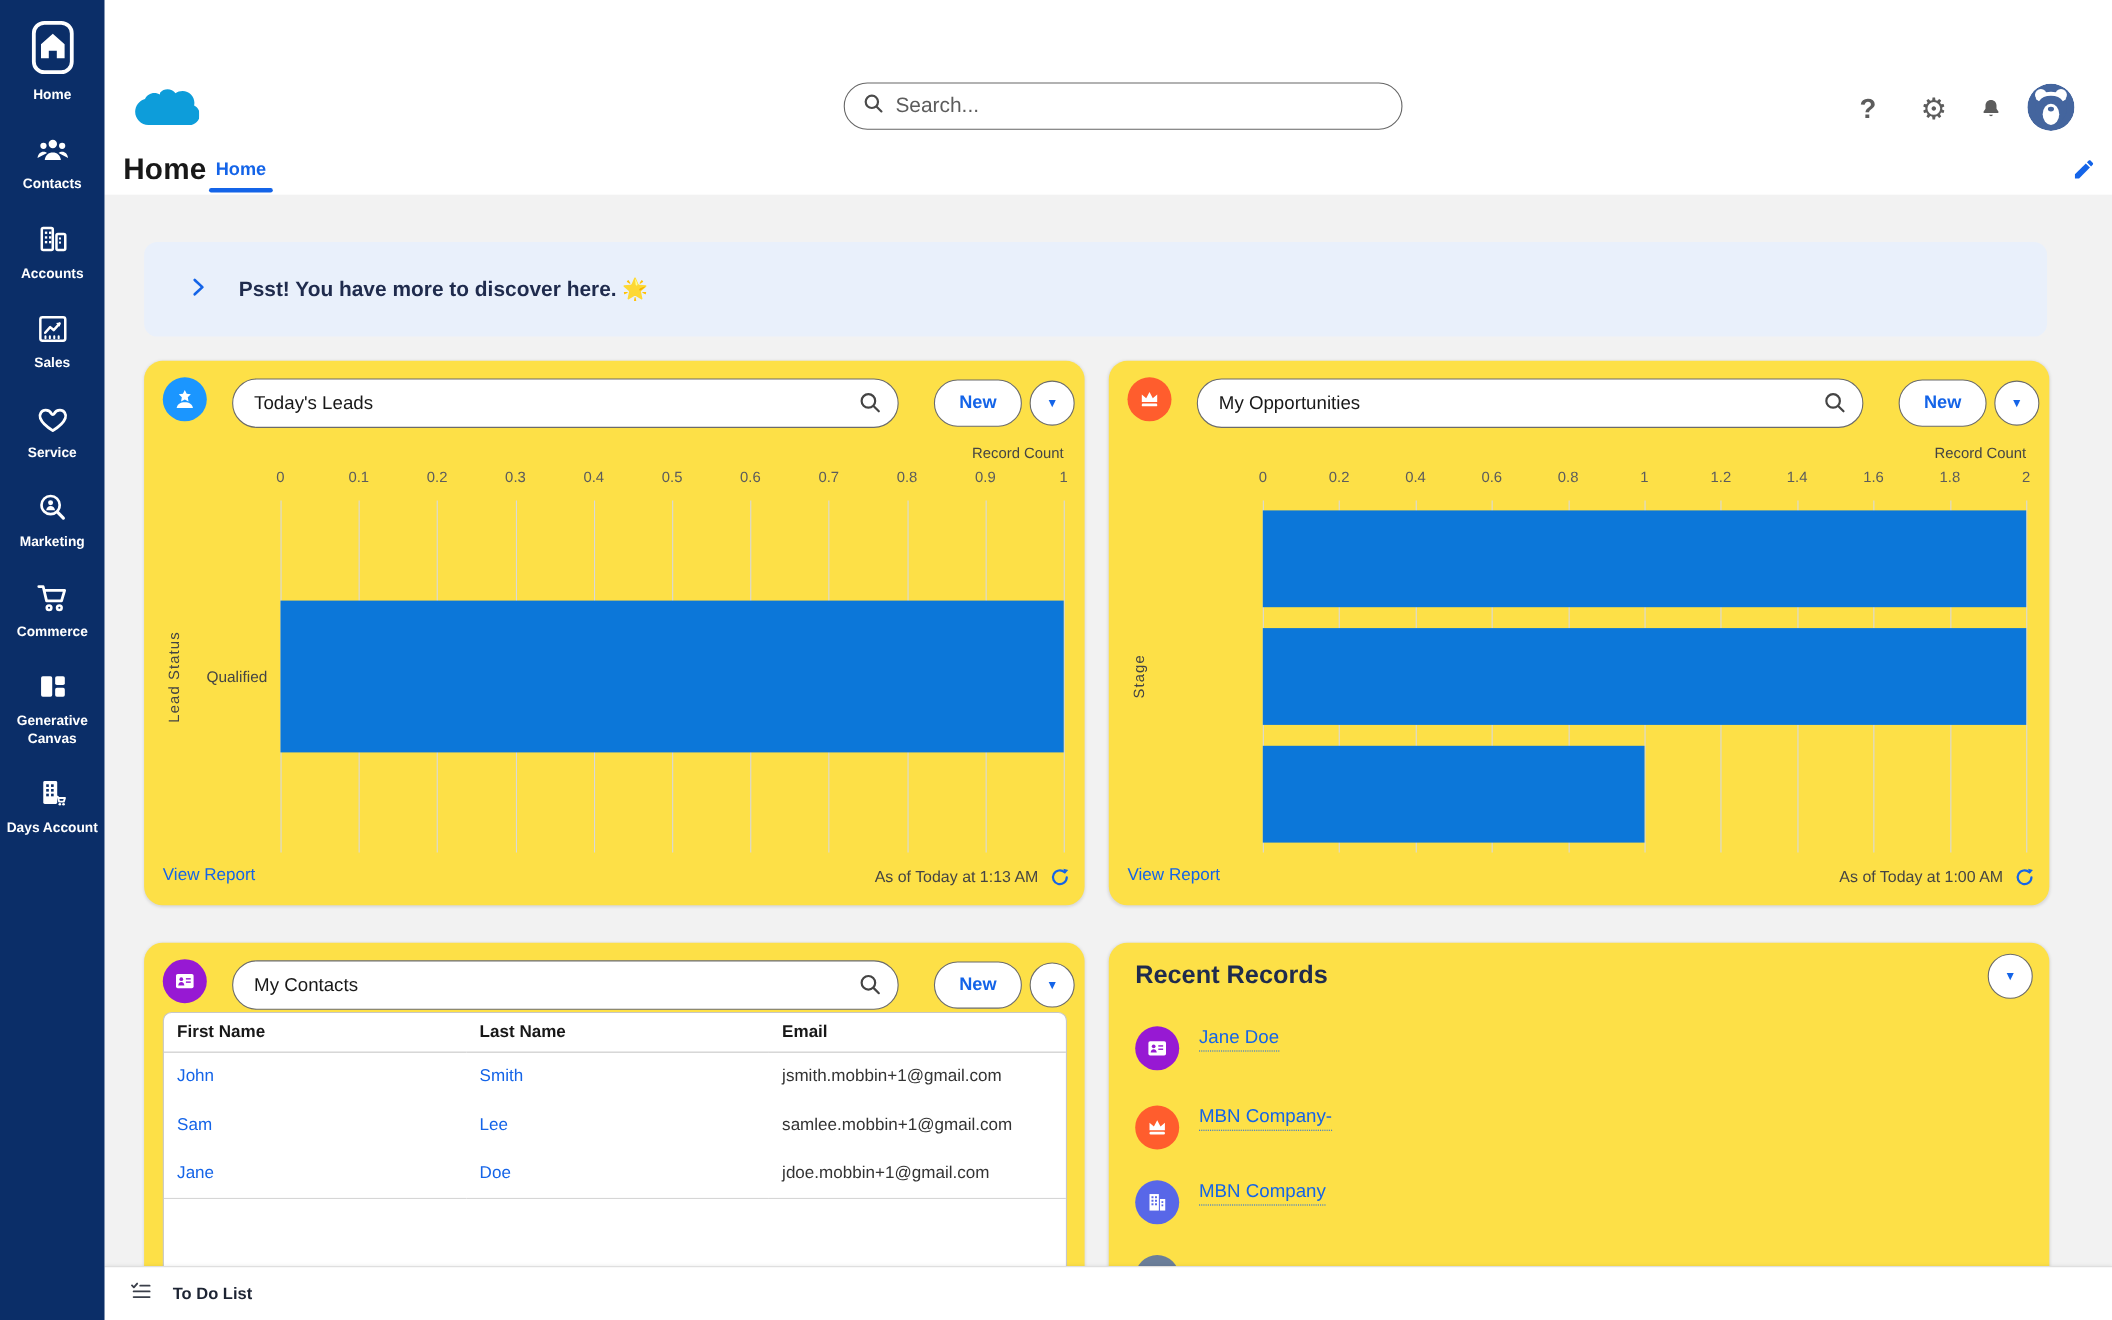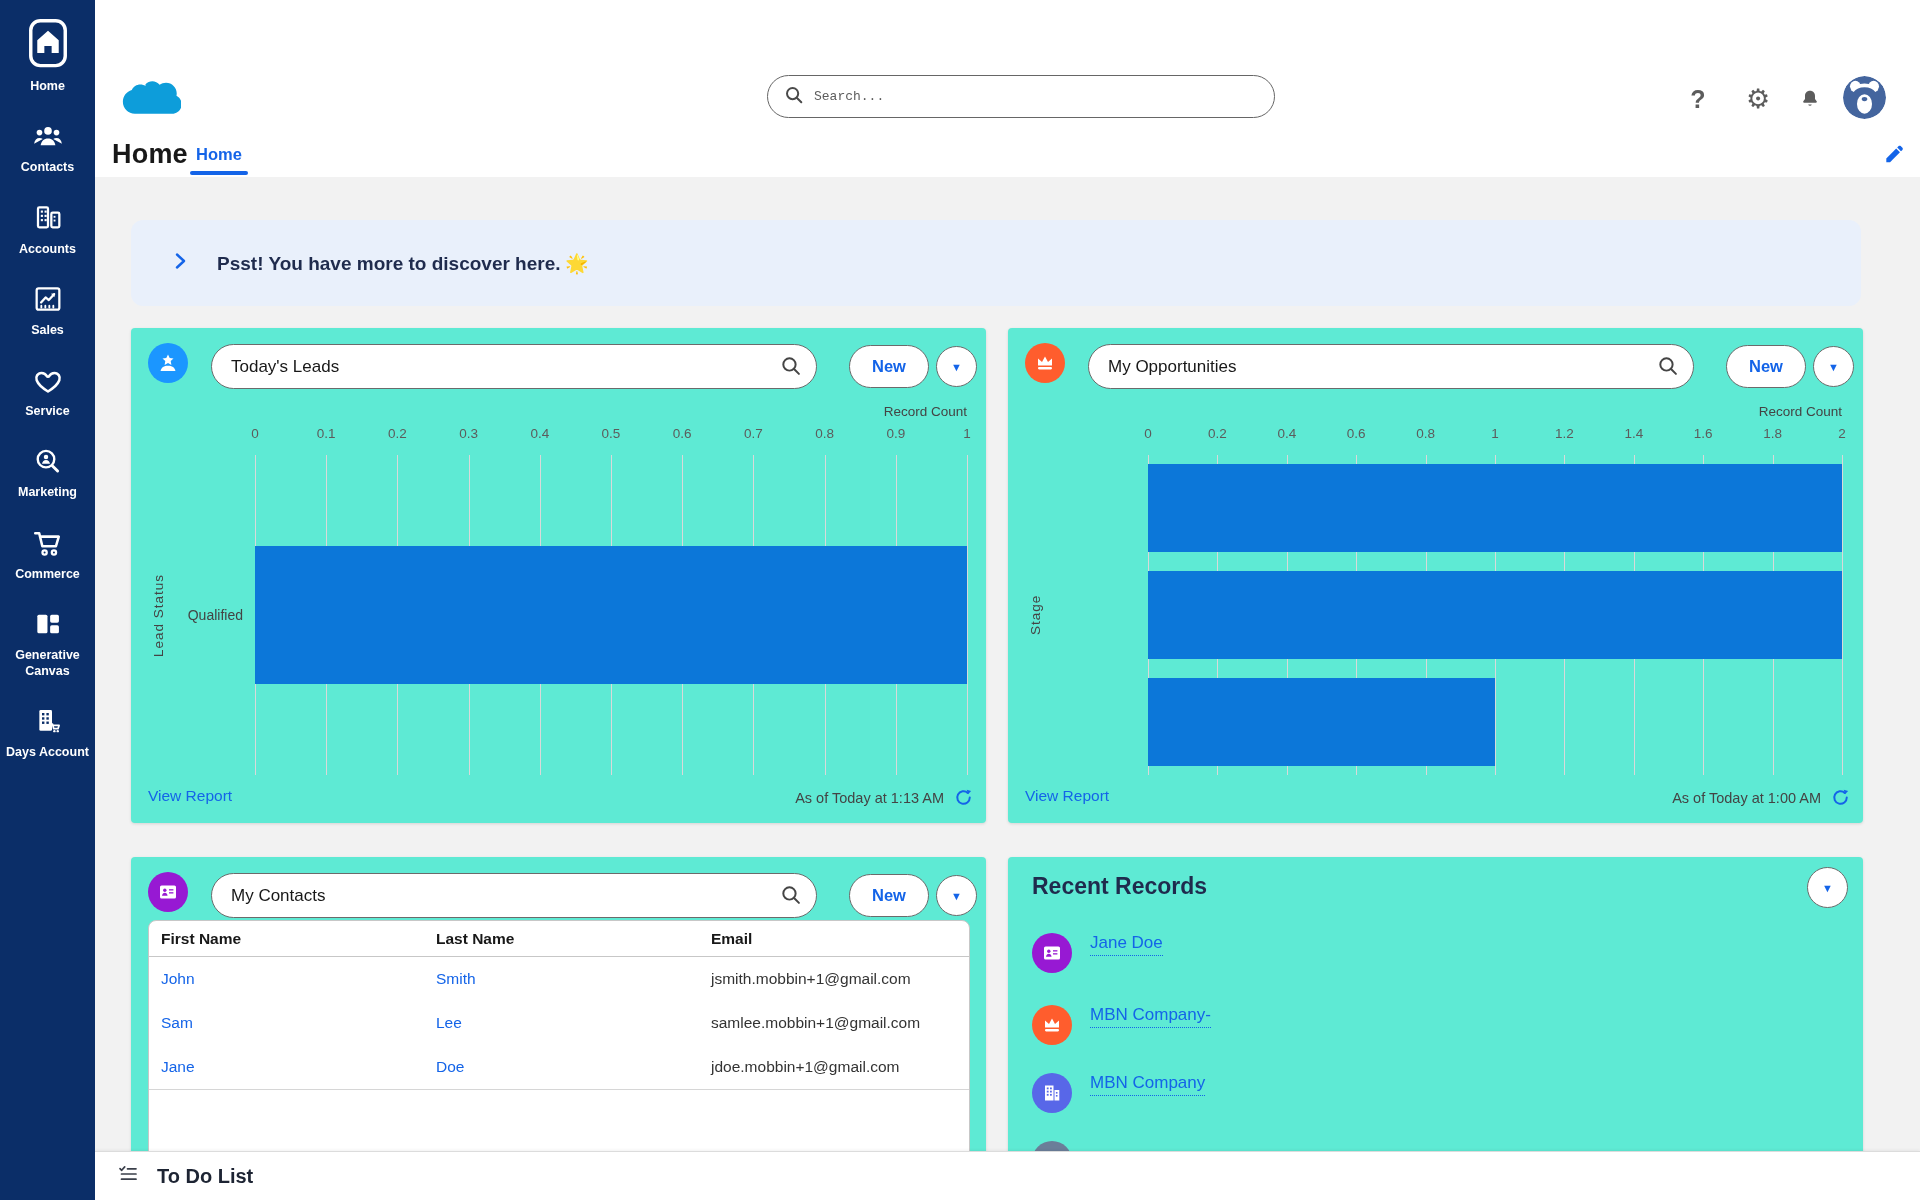--- a/index.html
+++ b/index.html
@@ -16,39 +16,39 @@
   .nav-label{color:#fff;font-size:12.5px;font-weight:700;text-align:center;line-height:1.3;width:88px}
   
   .topbar{position:absolute;left:95px;top:0;width:1825px;height:60px;background:var(--topblue);display:flex;align-items:center;justify-content:flex-end;gap:14px;padding-right:22px}
   .trial-label{color:#fff;font-size:16.5px;font-weight:700}
   .trial-badge{background:#FAF0B0;color:#1c1c1c;font-size:15.5px;font-weight:600;border-radius:6px;padding:4px 11px}
   .buy-now{background:#fff;color:var(--topblue);font-size:16px;font-weight:700;border:none;border-radius:19px;height:38px;padding:0 24px;cursor:pointer;font-family:inherit}
   
   .header{position:absolute;left:95px;top:60px;width:1825px;height:77px;background:#fff}
   .cloud{position:absolute;left:24px;top:15px}
   .global-search{position:absolute;left:672px;top:15px;width:508px;height:43px;border:1.4px solid #666;border-radius:22px;background:#fff;display:flex;align-items:center;padding-left:16px;gap:10px}
-  .global-search input{border:none;outline:none;font-size:13px;color:var(--ink);font-family:Liberation Mono, monospace;width:420px;background:transparent}
+  .global-search input{border:none;outline:none;font-size:19px;color:var(--ink);font-family:Liberation Sans, sans-serif;width:420px;background:transparent}
   .global-search input::placeholder{color:#5c5c5c}
   .hicon{position:absolute;top:22px;width:34px;height:34px;display:flex;align-items:center;justify-content:center;cursor:pointer;color:#5C5C5C}
   .help{left:1586px;font-size:25px;font-weight:700}
   .gear{left:1646px;font-size:27px}
   .bell{left:1698px}
   .avatar{position:absolute;left:1748px;top:16px;width:43px;height:43px;border-radius:50%;cursor:pointer;overflow:hidden}
   
   .titlebar{position:absolute;left:95px;top:137px;width:1825px;height:40px;background:#fff}
   .page-title{position:absolute;left:17px;top:2px;font-size:27px;font-weight:700;color:var(--ink);letter-spacing:.2px}
   .tab{position:absolute;left:88px;top:8px;width:72px;text-align:center;font-size:16.5px;font-weight:700;color:var(--accent);cursor:pointer;padding-bottom:11px}
   .tab::after{content:"";position:absolute;left:7px;right:7px;bottom:0;height:4px;border-radius:2px;background:var(--accent)}
   .edit-pencil{position:absolute;left:1788px;top:6px;cursor:pointer}
   
   .content{position:absolute;left:95px;top:177px;width:1825px;height:1023px;background:var(--content)}
   .banner{position:absolute;left:131px;top:220px;width:1730px;height:86px;background:#E9F0FB;border-radius:12px;display:flex;align-items:center;gap:26px;padding-left:38px;z-index:1}
   .banner-text{font-size:19px;font-weight:700;color:#1F2B4D}
   
-  .card{position:absolute;background:#5eead4;border-radius:4px;box-shadow:0 1px 3px rgba(0,0,0,.12);z-index:1}
+  .card{position:absolute;background:#fde047;border-radius:17px;box-shadow:0 1px 3px rgba(0,0,0,.12);z-index:1}
   .leads{left:131px;top:328px;width:855px;height:495px}
   .opps{left:1008px;top:328px;width:855px;height:495px}
   .contacts{left:131px;top:857px;width:855px;height:335px}
   .recent{left:1008px;top:857px;width:855px;height:335px}
   .obj-icon{position:absolute;left:17px;top:15px;width:40px;height:40px;border-radius:50%;display:flex;align-items:center;justify-content:center}
   .list-input-wrap{position:absolute;left:80px;top:16px;width:606px;height:45px}
   .list-input{width:100%;height:100%;border:1.3px solid #6b6b6b;border-radius:23px;font-size:17px;color:var(--ink);font-family:inherit;padding:0 48px 0 19px;background:#fff;outline:none}
   .input-search{position:absolute;right:15px;top:11px;cursor:pointer}
   .btn-new{position:absolute;left:718px;top:17px;width:80px;height:43px;background:#fff;border:1.3px solid #6b6b6b;border-radius:22px;color:var(--accent);font-size:16.5px;font-weight:700;font-family:inherit;cursor:pointer}
   .btn-drop{position:absolute;left:805px;top:18px;width:41px;height:41px;background:#fff;border:1.3px solid #6b6b6b;border-radius:50%;cursor:pointer;display:flex;align-items:center;justify-content:center}
@@ -84,21 +84,21 @@
   .cell-link{color:var(--accent);cursor:pointer}
   .cell-email{color:#333}
   
   .recent-title{position:absolute;left:24px;top:16px;font-size:23px;font-weight:700;color:#1F2B4D}
   .recent .btn-drop{left:799px;top:10px}
   .recent-item{position:absolute;left:24px;display:flex;align-items:flex-start;gap:18px}
   .rec-icon{width:40px;height:40px;border-radius:50%;display:flex;align-items:center;justify-content:center;flex:none}
   .rec-link{font-size:17px;color:var(--accent);cursor:pointer;border-bottom:1.5px dotted var(--accent);padding-bottom:2px}
   
   .todo{position:absolute;left:95px;top:1151px;width:1825px;height:49px;background:#fff;border-top:1px solid #DCDCDC;display:flex;align-items:center;gap:18px;padding-left:22px;z-index:10;box-shadow:0 -1px 3px rgba(0,0,0,.06);cursor:pointer}
-  .todo-label{font-size:20px;font-weight:700;color:#1D2433}
+  .todo-label{font-size:15px;font-weight:700;color:#1D2433}
 </style>
 </head>
 <body>
 
 <div class="page">
 
   <nav class="sidebar">
     <div class="nav-item">
       <span class="nav-icon">
         <svg width="46" height="54" viewBox="0 0 24 28">

